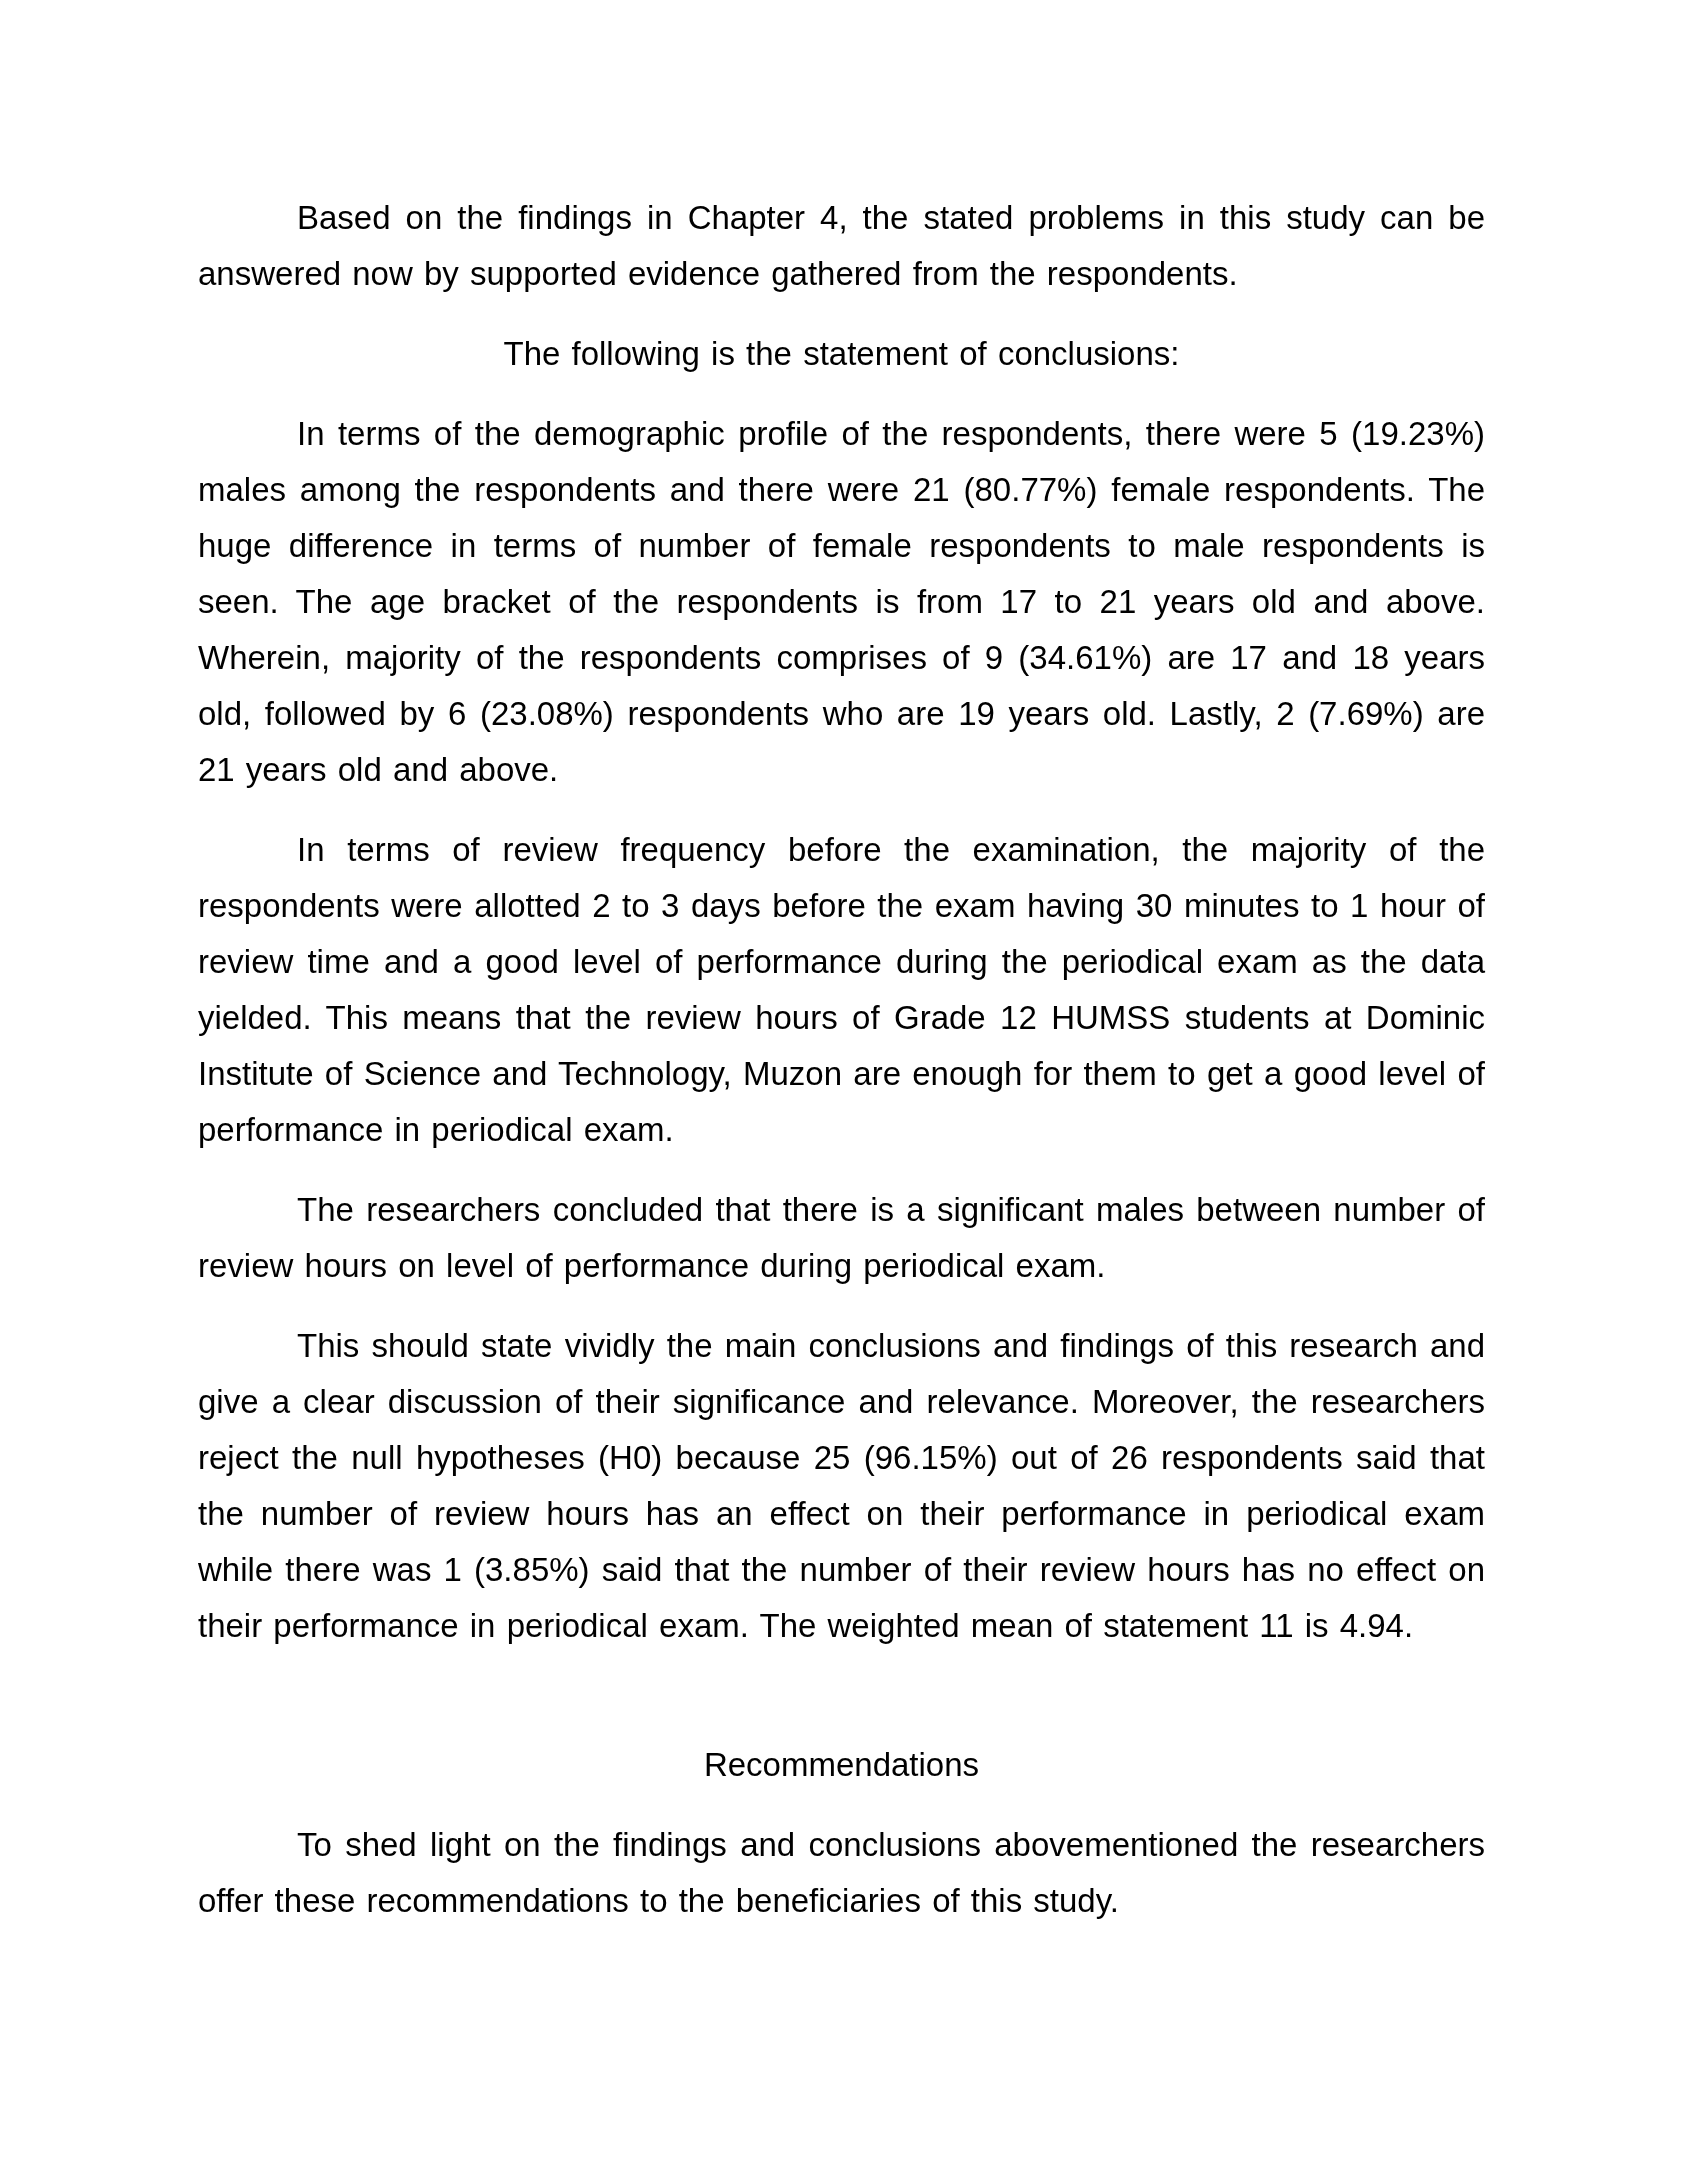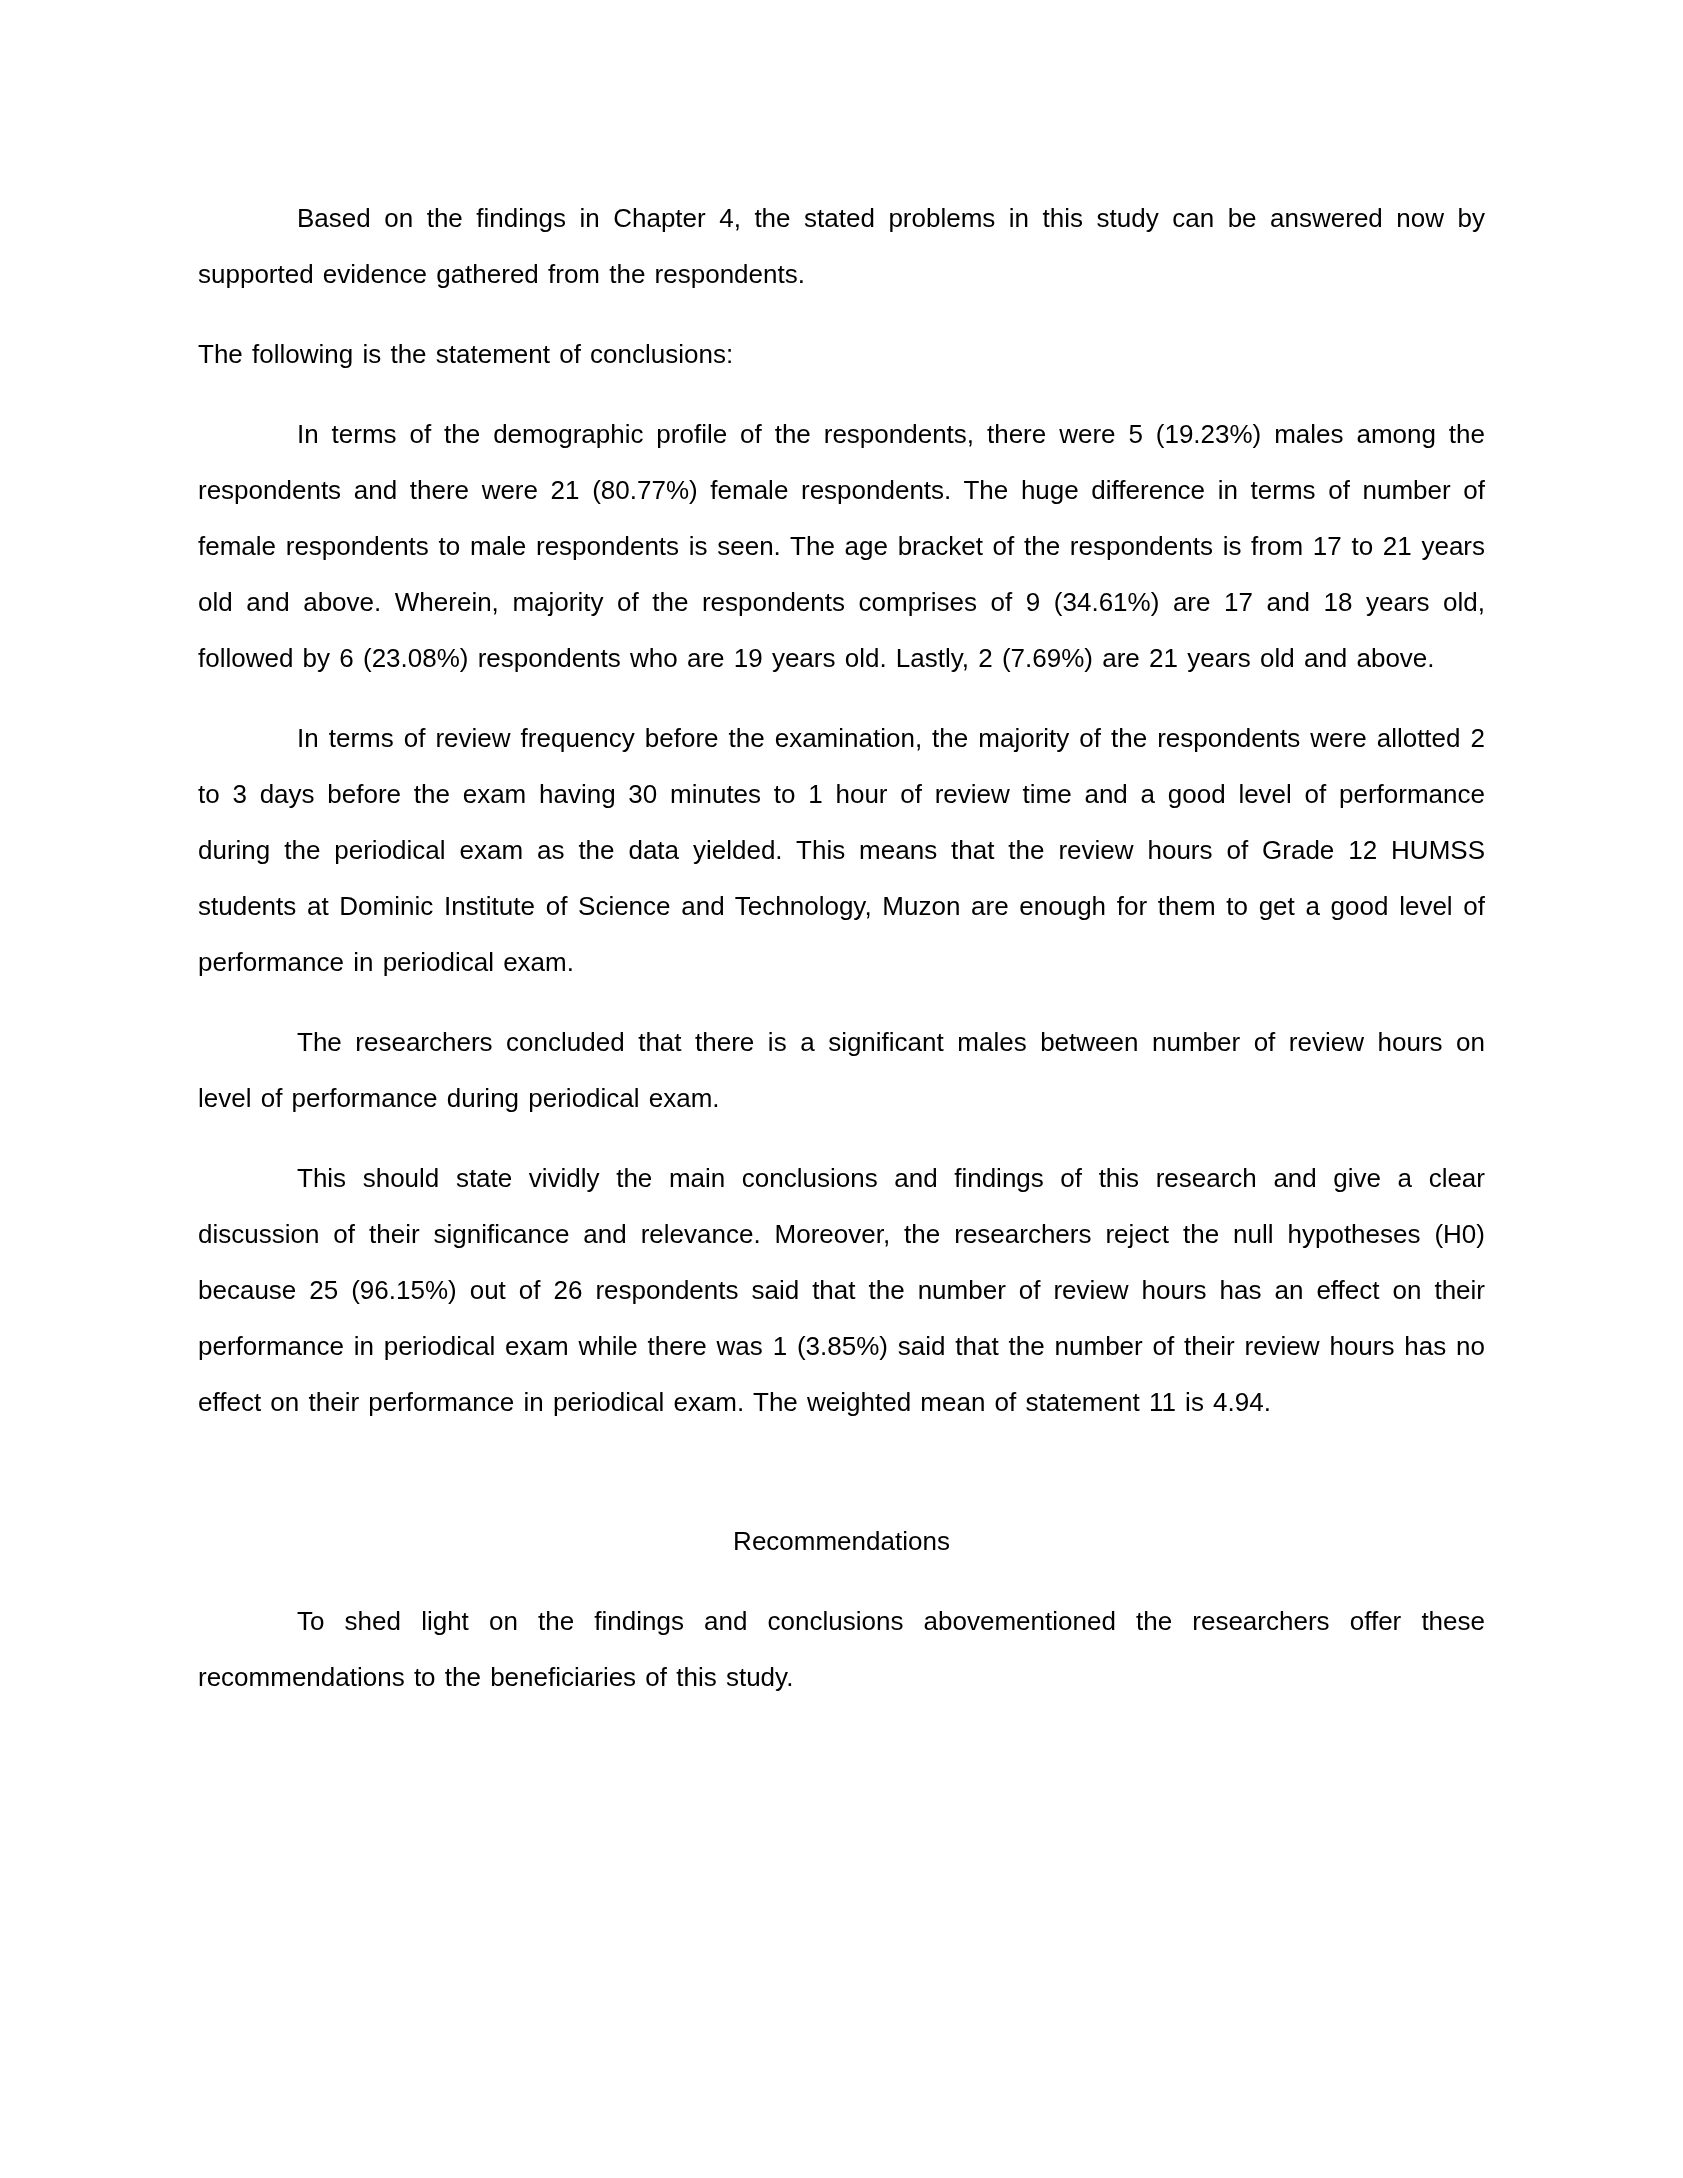--- a/index.html
+++ b/index.html
@@ -12,31 +12,31 @@
     width: 1683px;
     height: 2178px;
     margin: 0 auto;
     background: #ffffff;
     box-sizing: border-box;
     padding: 190px 198px 0 198px;
     overflow: hidden;
   }
   .page p {
     font-family: "Liberation Sans", sans-serif;
-    font-size: 26px;
+    font-size: 33px;
     line-height: 56px;
     color: #000000;
     text-align: justify;
     text-indent: 99px;
     margin: 0 0 24px 0;
     word-spacing: 2px;
   }
   .page p.no-indent {
     text-indent: 0;
-    text-align: left;
+    text-align: center;
   }
   .page p.section-heading {
     margin-top: 83px;
     text-indent: 0;
     text-align: center;
   }
 </style>
 </head>
 <body>
 

